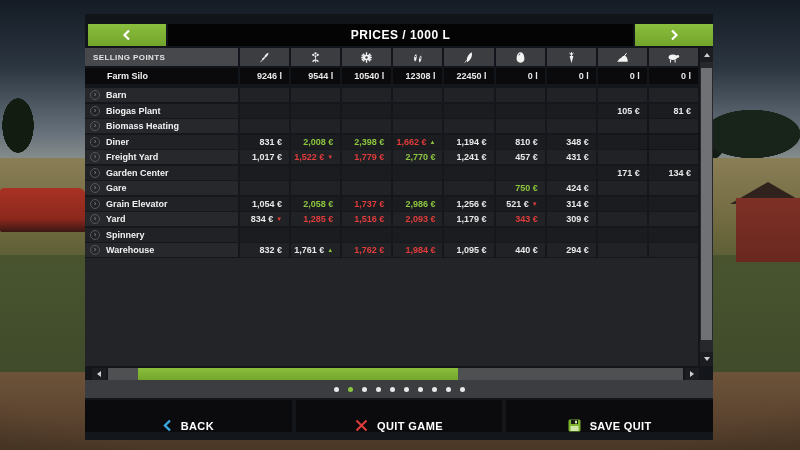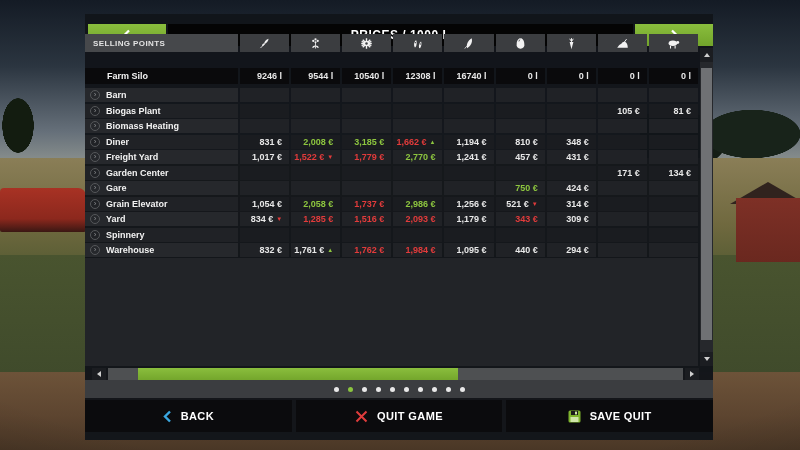--- a/index.html
+++ b/index.html
@@ -38,21 +38,21 @@
   
   .hdr { position:absolute; left:0; top:10px; width:628px; height:22px; }
   .nav-btn { position:absolute; top:0; height:22px; width:78px;
              background:linear-gradient(#8abe3d,#72a42b); display:flex; align-items:center; justify-content:center; cursor:pointer; }
   .nav-prev { left:3px; } .nav-next { left:550px; }
   .title-bar { position:absolute; left:83px; top:0; width:465px; height:22px; background:#040404;
                display:flex; align-items:center; justify-content:center; }
   .title-bar span { color:#fff; font-size:12px; font-weight:bold; letter-spacing:.5px; }
 
   
-  .colhead { position:absolute; left:0; top:20px; width:613px; height:18px;
+  .colhead { position:absolute; left:0; top:34px; width:613px; height:18px;
              display:grid; grid-template-columns:153px repeat(9,1fr); gap:2px; }
   .sp-label { background:#46484b; color:#e3e3e3; font-size:8px; font-weight:bold; letter-spacing:.4px;
               display:flex; align-items:center; padding-left:8px; }
   .col-cell { background:#3b3d40; display:flex; align-items:center; justify-content:center; }
   .col-cell svg { width:13px; height:13px; }
 
   
   .rows { position:absolute; left:0; top:54px; width:613px; }
   .trow { display:grid; grid-template-columns:153px repeat(9,1fr); gap:2px; height:14px; margin-bottom:1.5px;border-radius:6px; }
   .trow.silo { height:16px; margin-bottom:4px; }
@@ -93,21 +93,21 @@
 
   
   .pagestrip { position:absolute; left:0; top:366px; width:628px; height:18px; background:#3b3d40;
                display:flex; align-items:center; justify-content:center; gap:9px; }
   .dot { width:5px; height:5px; border-radius:50%; background:#e8e8e8; }
   .dot.active { background:#8bc53f; }
 
   
   .footer { position:absolute; left:0; top:386px; width:628px; height:32px;
             display:grid; grid-template-columns:1fr 1fr 1fr; gap:4px; }
-  .fbtn { background:#0b0b0d; display:flex; align-items:center; justify-content:center; gap:9px; cursor:pointer; }
+  .fbtn { background:#0b0b0d; display:flex; align-items:flex-end; justify-content:center; gap:9px; cursor:pointer; }
   .fbtn span.lbl { color:#fff; font-size:11px; font-weight:bold; letter-spacing:.4px; }
   .fbtn svg { display:block; }
 </style>
 </head>
 <body>
 
 <div class="scene">
   <div class="sky"></div>
   <div class="tree-left"></div>
   <div class="treeline"></div>
@@ -225,21 +225,21 @@
         <div class="vcell">
           <span class="v-white">9544 l</span>
         </div>
         <div class="vcell">
           <span class="v-white">10540 l</span>
         </div>
         <div class="vcell">
           <span class="v-white">12308 l</span>
         </div>
         <div class="vcell">
-          <span class="v-white">16740 l</span>
+          <span class="v-white">22450 l</span>
         </div>
         <div class="vcell">
           <span class="v-white">0 l</span>
         </div>
         <div class="vcell">
           <span class="v-white">0 l</span>
         </div>
         <div class="vcell">
           <span class="v-white">0 l</span>
         </div>
@@ -301,21 +301,21 @@
           <div class="expander">›</div>
           <span class="nm">Diner</span>
         </div>
         <div class="vcell">
           <span class="v-white">831 €</span>
         </div>
         <div class="vcell">
           <span class="v-green">2,008 €</span>
         </div>
         <div class="vcell">
-          <span class="v-green">3,185 €</span>
+          <span class="v-green">2,398 €</span>
         </div>
         <div class="vcell">
           <span class="v-red">1,662 €</span>
           <span class="arr arr-up">▲</span>
         </div>
         <div class="vcell">
           <span class="v-white">1,194 €</span>
         </div>
         <div class="vcell">
           <span class="v-white">810 €</span>

